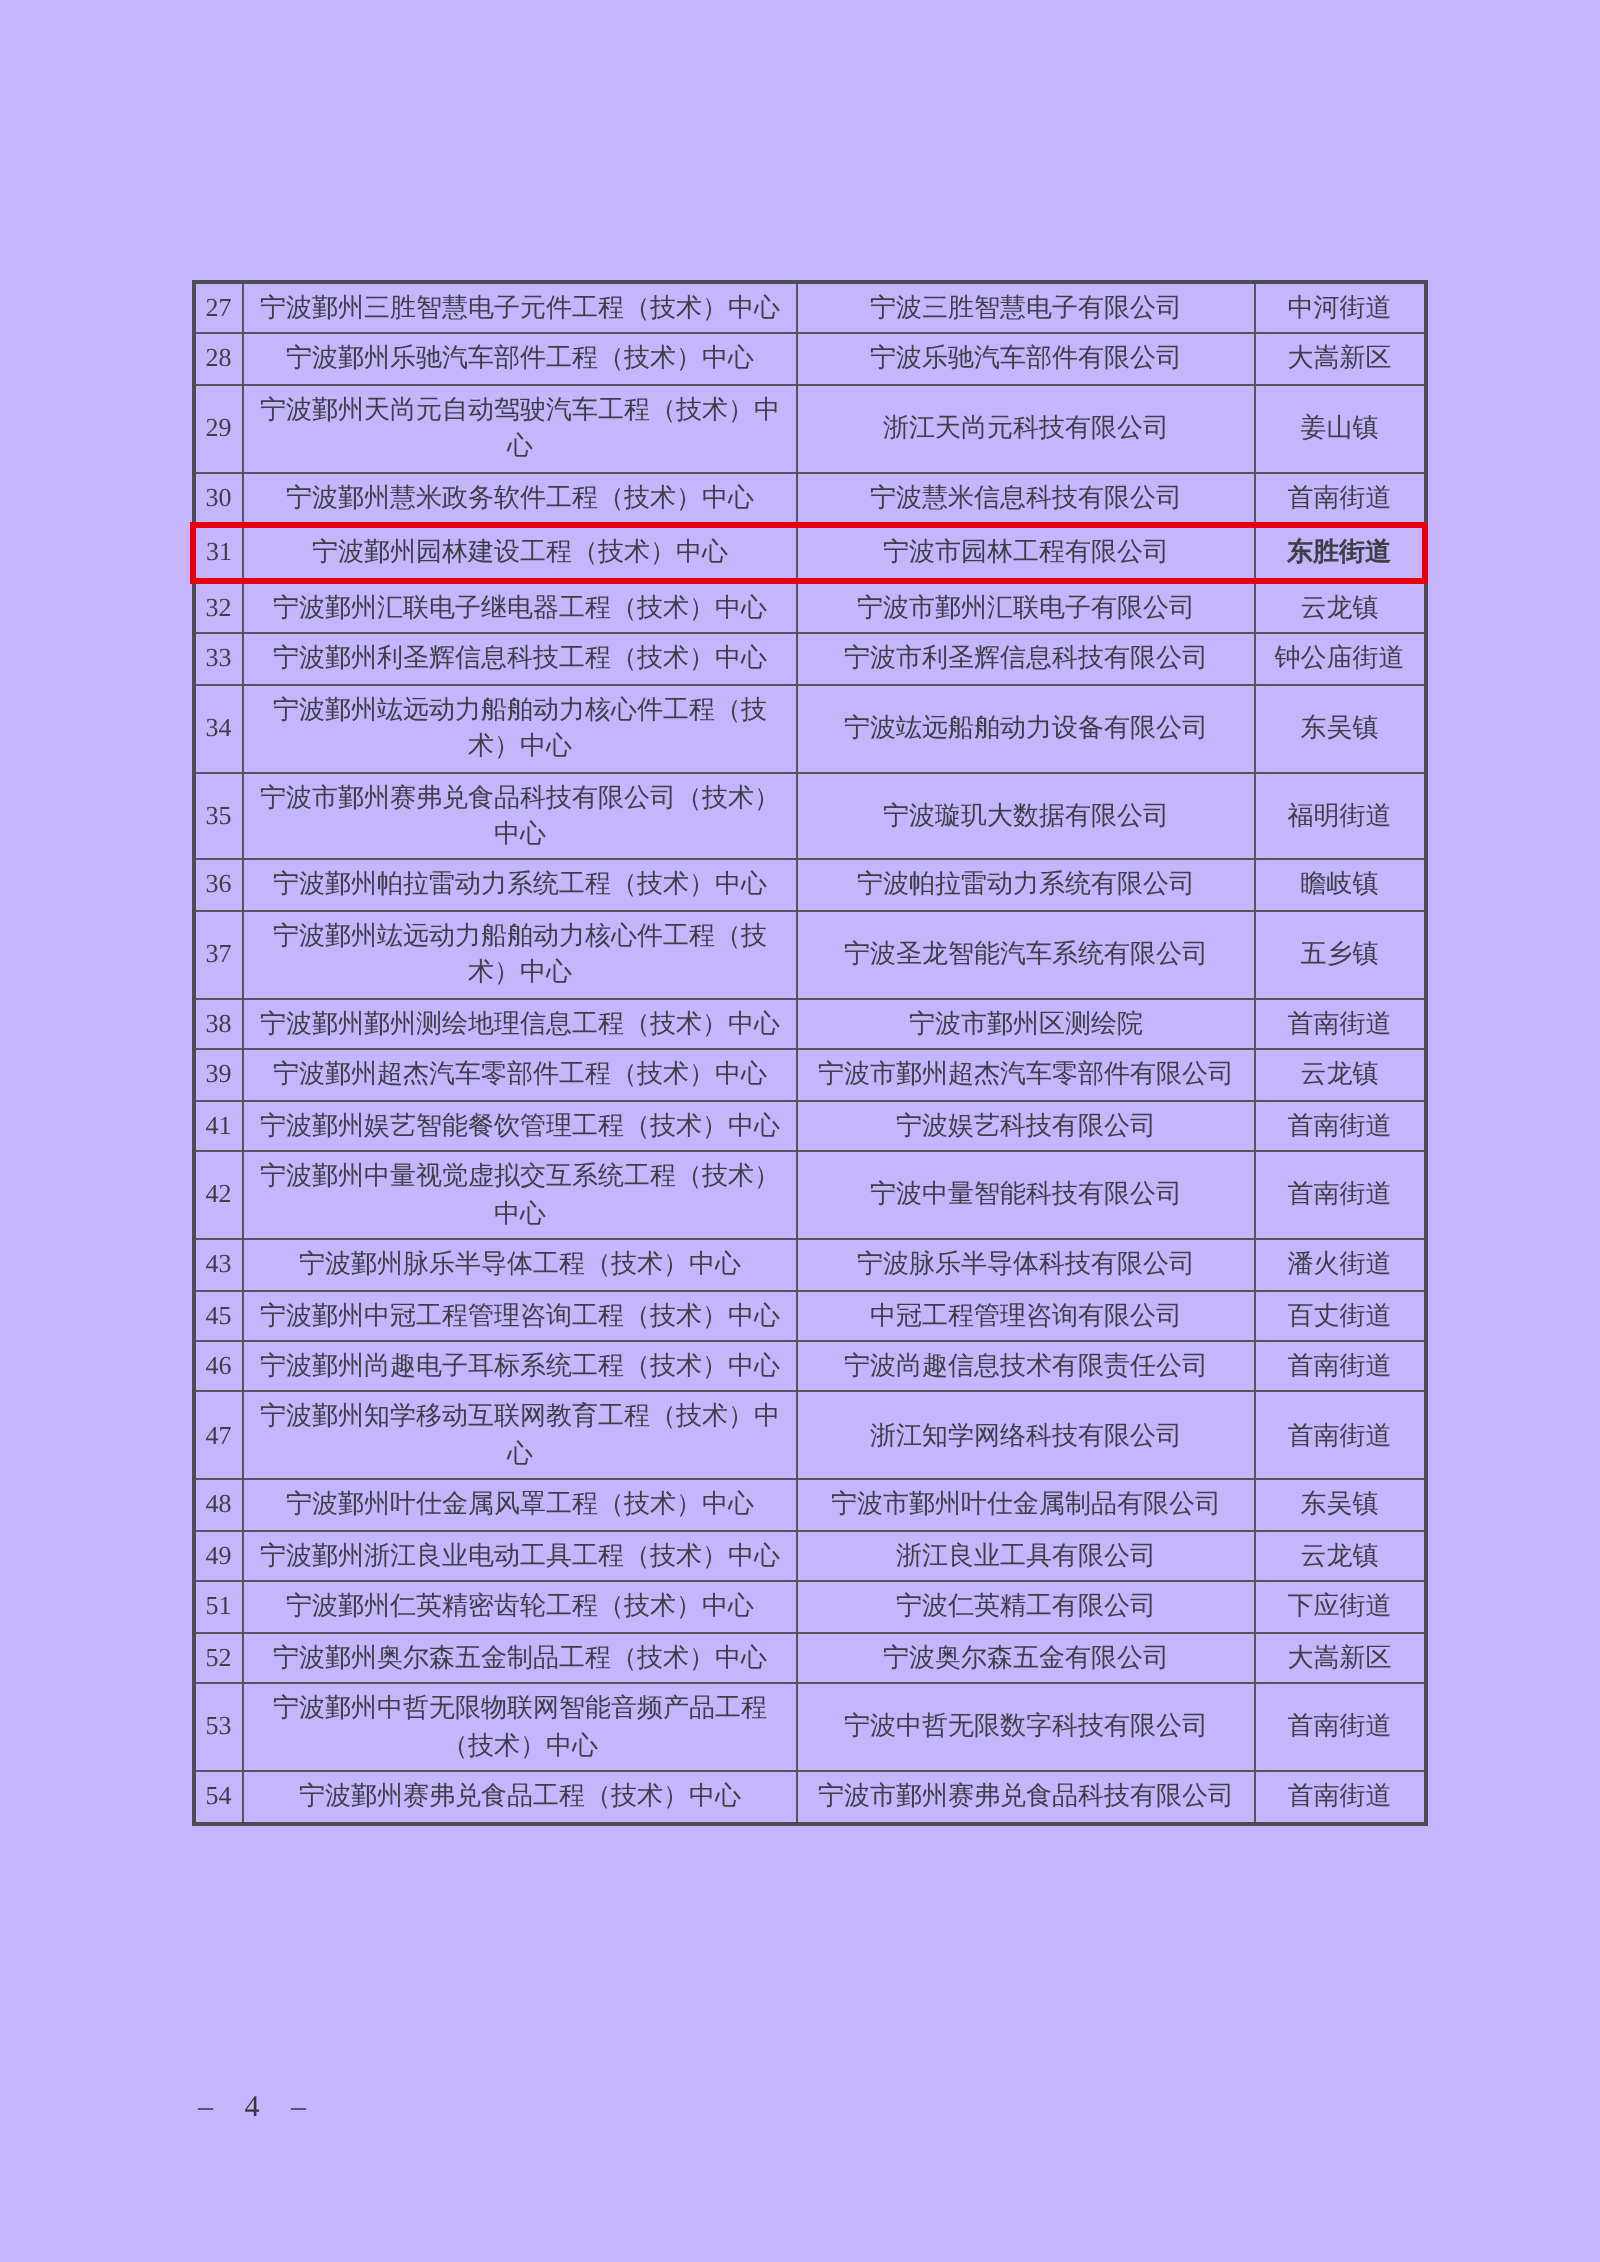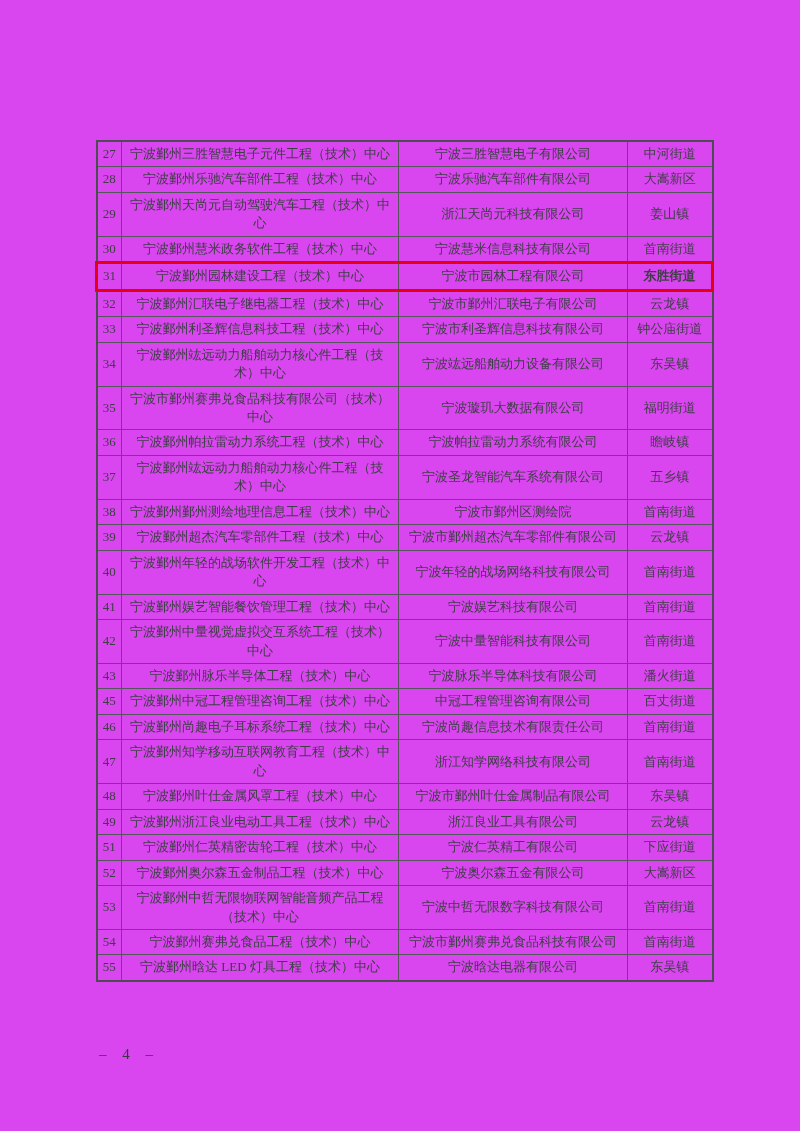--- a/index.html
+++ b/index.html
@@ -11,21 +11,21 @@
     width: 800px;
     height: 1131px;
     position: relative;
     font-family: "Liberation Serif", "DejaVu Serif", serif;
     color: #3e3e46;
     overflow: hidden;
   }
   .page {
     position: absolute;
     inset: 0;
-    background: #d946ef;
+    background: #c4b5fd;
   }
   table.doc-table {
     position: absolute;
     left: 95px;
     top: 140px;
     width: 616px;
     border-collapse: collapse;
     table-layout: fixed;
     border: 2px solid #4c4c52;
   }
@@ -145,26 +145,20 @@
           <td>宁波市鄞州区测绘院</td>
           <td>首南街道</td>
         </tr>
         <tr>
           <td class="td-no">39</td>
           <td>宁波鄞州超杰汽车零部件工程（技术）中心</td>
           <td>宁波市鄞州超杰汽车零部件有限公司</td>
           <td>云龙镇</td>
         </tr>
         <tr>
-          <td class="td-no">40</td>
-          <td>宁波鄞州年轻的战场软件开发工程（技术）中心</td>
-          <td>宁波年轻的战场网络科技有限公司</td>
-          <td>首南街道</td>
-        </tr>
-        <tr>
           <td class="td-no">41</td>
           <td>宁波鄞州娱艺智能餐饮管理工程（技术）中心</td>
           <td>宁波娱艺科技有限公司</td>
           <td>首南街道</td>
         </tr>
         <tr>
           <td class="td-no">42</td>
           <td>宁波鄞州中量视觉虚拟交互系统工程（技术）中心</td>
           <td>宁波中量智能科技有限公司</td>
           <td>首南街道</td>
@@ -222,24 +216,18 @@
           <td>宁波鄞州中哲无限物联网智能音频产品工程（技术）中心</td>
           <td>宁波中哲无限数字科技有限公司</td>
           <td>首南街道</td>
         </tr>
         <tr>
           <td class="td-no">54</td>
           <td>宁波鄞州赛弗兑食品工程（技术）中心</td>
           <td>宁波市鄞州赛弗兑食品科技有限公司</td>
           <td>首南街道</td>
         </tr>
-        <tr>
-          <td class="td-no">55</td>
-          <td>宁波鄞州晗达 LED 灯具工程（技术）中心</td>
-          <td>宁波晗达电器有限公司</td>
-          <td>东吴镇</td>
-        </tr>
       </tbody>
   </table>
 
   <div class="page-number">– 4 –</div>
 
 </div>
 
 </body></html>

